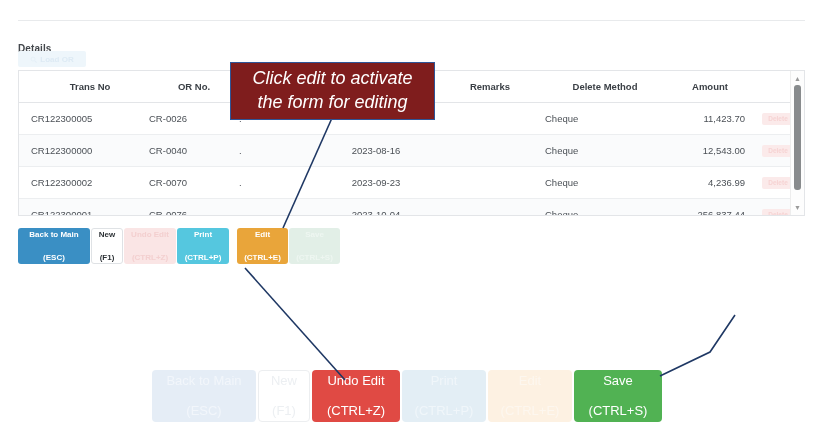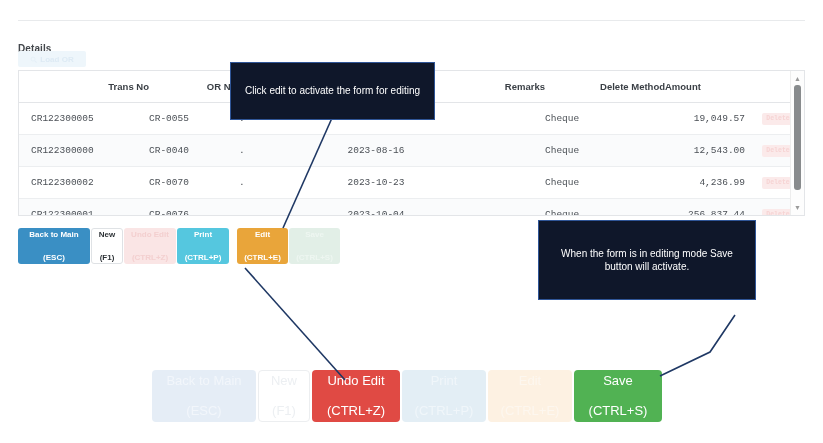--- a/index.html
+++ b/index.html
@@ -43,42 +43,42 @@
     position:absolute;left:18px;top:70px;width:787px;height:146px;
     border:1px solid #e3e5e8;
     background:#fff;
     box-sizing:border-box;
     overflow:hidden;
   }
   table{
     border-collapse:collapse;width:770px;table-layout:fixed;font-size:9.5px;
   }
   thead th{
-    text-align:right;font-weight:bold;color:#3a3f45;font-size:9.5px;
+    text-align:center;font-weight:bold;color:#3a3f45;font-size:9.5px;
     padding:10px 0 10px 0;border-bottom:1px solid #e3e5e8;
     background:#fff;
   }
   tbody td{
     padding:9px 0 9px 0;color:#4b5056;border-bottom:1px solid #eceef0;
-    font-size:9.5px;white-space:nowrap;overflow:hidden;font-family:Liberation Mono, monospace;
+    font-size:9.5px;white-space:nowrap;overflow:hidden;
   }
   tbody tr:nth-child(even){background:#fafbfc;}
   tbody tr:last-child td{border-bottom:none;}
 
   .c-trans{width:118px;padding-left:12px !important;}
   .c-or{width:90px;}
   .c-ref{width:78px;}
   .c-date{width:118px;text-align:center;}
   .c-remarks{width:110px;}
   .c-pay{width:120px;}
   .c-amt{width:90px;text-align:right;padding-right:10px !important;}
   .c-act{width:46px;text-align:center;}
 
   thead .c-date{text-align:center;}
-  thead .c-amt{text-align:left;padding-right:0 !important;}
+  thead .c-amt{text-align:center;padding-right:0 !important;}
 
   .del-btn{
     display:inline-block;width:32px;height:12px;line-height:12px;
     background:#fbeaea;color:#f6d3d3;border-radius:2px;
     font-size:6.5px;font-weight:bold;text-align:center;
   }
 
   
   .tscroll{
     position:absolute;right:0;top:0;width:13px;height:144px;
@@ -121,27 +121,28 @@
   .e-print  {background:#e3eef5;color:#f0f6fa;}
   .e-edit   {background:#fdf1e2;color:#fdf7ef;}
   .e-save   {background:#51b253;color:#fff;}
 
   .btn-lg{font-size:13px;font-weight:normal;border-radius:4px;}
   .btn-lg .l2{font-size:13px;}
 
   
   .callout{
     position:absolute;box-sizing:border-box;
-    background:#0f172a;border:1px solid #2f5597;
+    background:#7f1d1d;border:1px solid #2f5597;
     color:#ffffff;
     display:flex;align-items:center;justify-content:center;
     text-align:center;
-    font-size:10px;line-height:1.32;
+    font-size:18px;line-height:1.32;
     padding:4px 8px;
     user-select:none;
+    font-style:italic;
   }
 
   
   .lines{position:absolute;left:0;top:0;width:823px;height:443px;pointer-events:none;}
 </style>
 </head>
 <body>
 
 <div class="page">
 
@@ -167,47 +168,47 @@
           <th class="c-date">Date</th>
           <th class="c-remarks">Remarks</th>
           <th class="c-pay">Delete Method</th>
           <th class="c-amt">Amount</th>
           <th class="c-act"></th>
         </tr>
       </thead>
       <tbody>
         <tr>
           <td class="c-trans">CR122300005</td>
-          <td class="c-or">CR-0055</td>
+          <td class="c-or">CR-0026</td>
           <td class="c-ref">.</td>
           <td class="c-date"></td>
           <td class="c-remarks"></td>
           <td class="c-pay">Cheque</td>
-          <td class="c-amt">19,049.57</td>
+          <td class="c-amt">11,423.70</td>
           <td class="c-act">
             <span class="del-btn">Delete</span>
           </td>
         </tr>
         <tr>
           <td class="c-trans">CR122300000</td>
           <td class="c-or">CR-0040</td>
           <td class="c-ref">.</td>
           <td class="c-date">2023-08-16</td>
           <td class="c-remarks"></td>
           <td class="c-pay">Cheque</td>
           <td class="c-amt">12,543.00</td>
           <td class="c-act">
             <span class="del-btn">Delete</span>
           </td>
         </tr>
         <tr>
           <td class="c-trans">CR122300002</td>
           <td class="c-or">CR-0070</td>
           <td class="c-ref">.</td>
-          <td class="c-date">2023-10-23</td>
+          <td class="c-date">2023-09-23</td>
           <td class="c-remarks"></td>
           <td class="c-pay">Cheque</td>
           <td class="c-amt">4,236.99</td>
           <td class="c-act">
             <span class="del-btn">Delete</span>
           </td>
         </tr>
         <tr>
           <td class="c-trans">CR122300001</td>
           <td class="c-or">CR-0076</td>
@@ -282,15 +283,14 @@
 
   <svg class="lines">
     <line x1="332" y1="118" x2="283" y2="228" stroke="#1f3864" stroke-width="1.6"></line>
     <line x1="245" y1="268" x2="345" y2="380" stroke="#1f3864" stroke-width="1.6"></line>
     <polyline points="735,315 710,352 660,376" fill="none" stroke="#1f3864" stroke-width="1.6"></polyline>
   </svg>
 
   <div class="callout" style="left:230px;top:62px;width:205px;height:58px;">Click edit to activate the form for editing</div>
 
 
-  <div class="callout" style="left:538px;top:220px;width:218px;height:80px;">When the form is in editing mode Save button will activate.</div>
 
 </div>
 
 </body></html>

